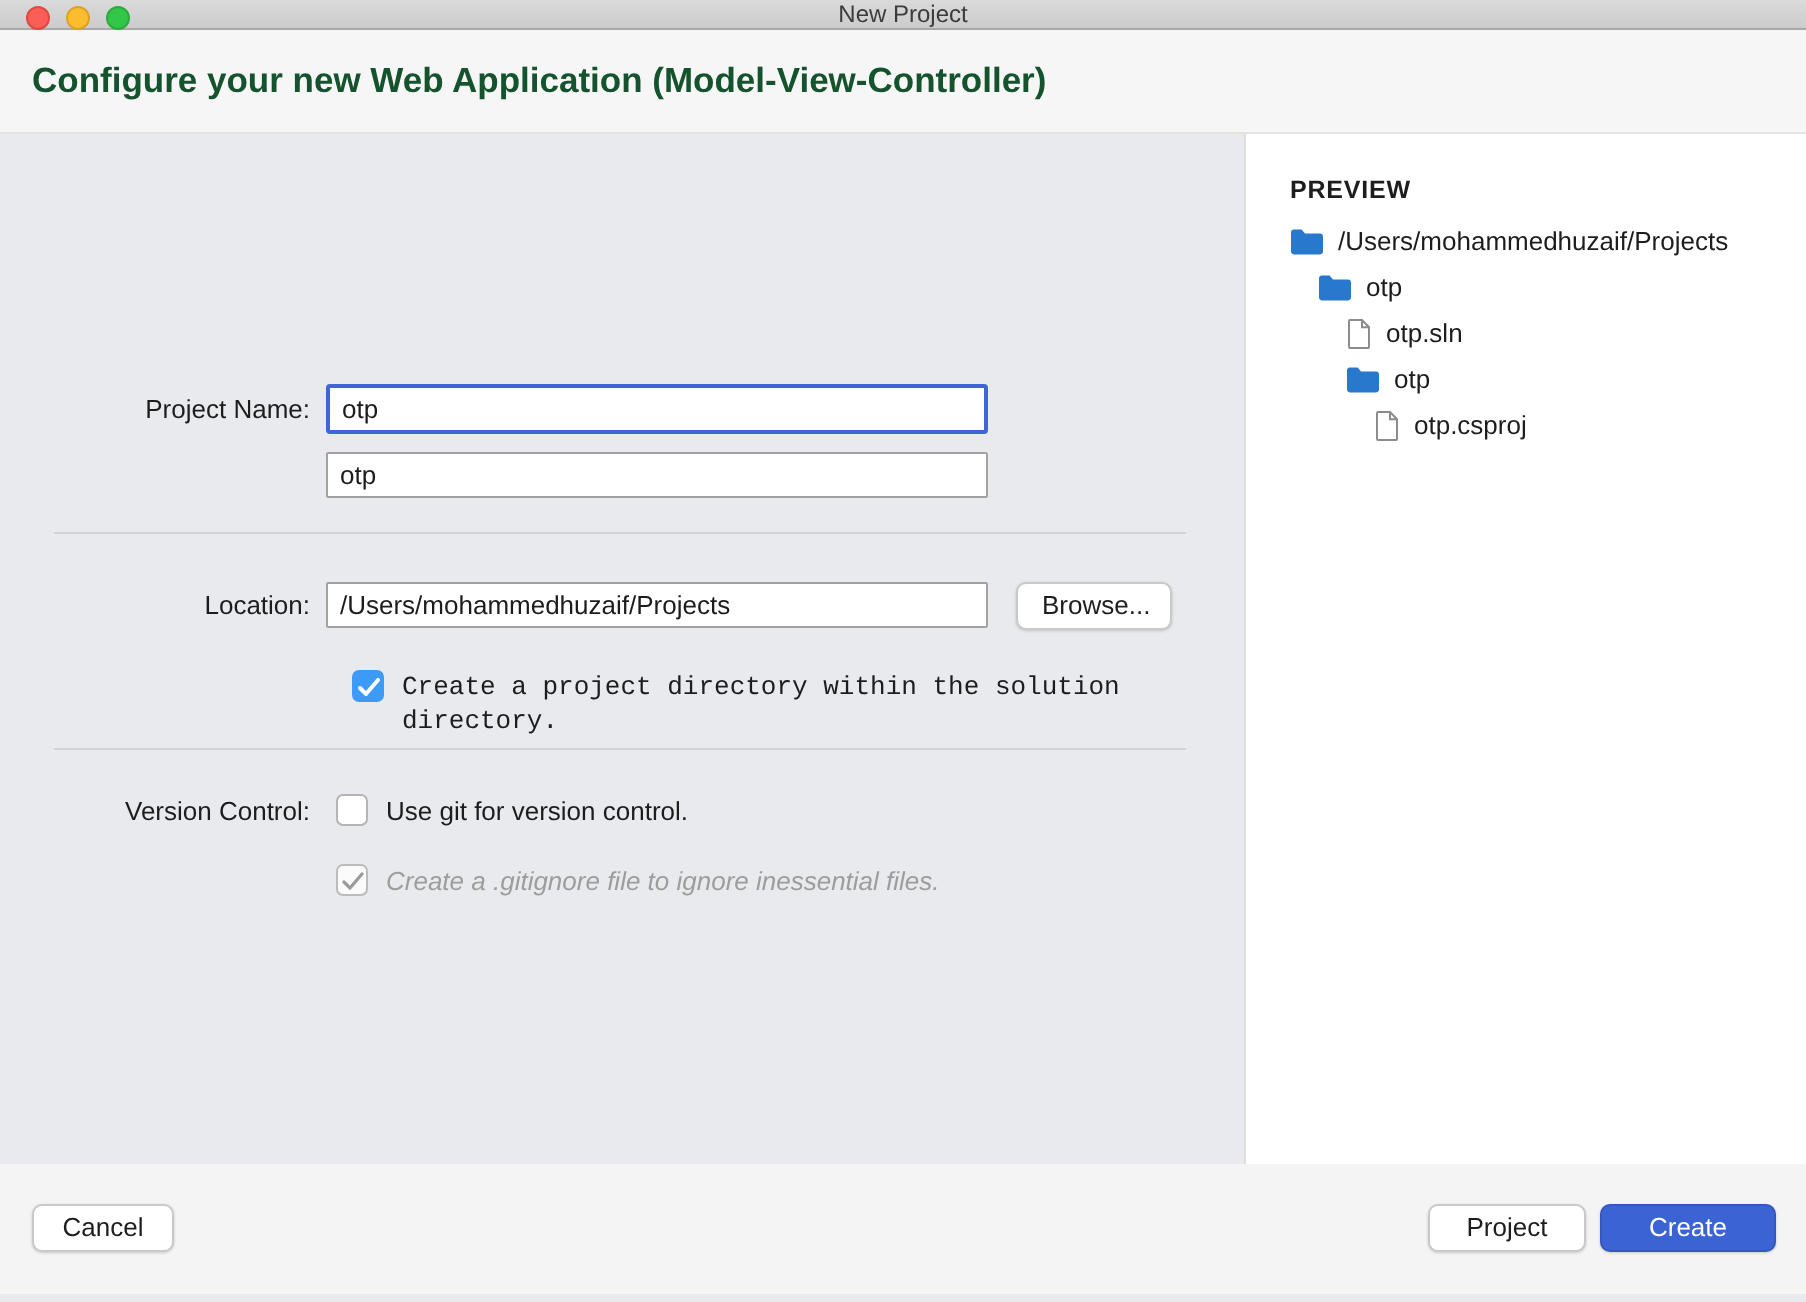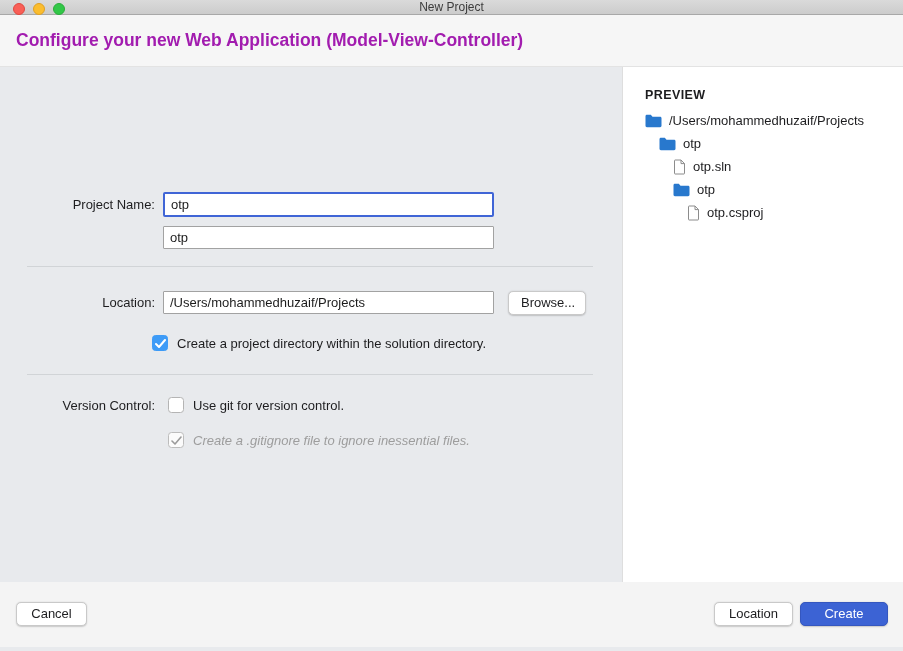--- a/index.html
+++ b/index.html
@@ -23,21 +23,21 @@
   .light.red    { background: #f95f57; border: 1px solid #e04840; }
   .light.yellow { background: #fbbd2e; border: 1px solid #dfa123; }
   .light.green  { background: #32c748; border: 1px solid #2aad3a; }
 
   
   .header {
     height: 52px; background: #f6f6f6;
     border-bottom: 1px solid #e3e3e3;
     display: flex; align-items: center; padding-left: 16px;
   }
-  .header h1 { font-size: 17.5px; font-weight: bold; color: #a21caf; }
+  .header h1 { font-size: 17.5px; font-weight: bold; color: #14532d; }
 
   
   .main { display: flex; height: 515px; }
   .form-panel { position: relative; width: 622px; background: #e8eaed; }
   .preview-panel { position: relative; flex: 1; background: #ffffff; border-left: 1px solid #dedede; }
 
   .field-label {
     position: absolute; left: 0; width: 155px; text-align: right;
     font-size: 13px; color: #1d1d1f;
   }
@@ -117,21 +117,21 @@
       <input class="text-input focused" style="top: 125px;" type="text" value="otp">
 
       <input class="text-input" style="top: 159px;" type="text" value="otp">
 
       <div class="divider" style="top:199px;"></div>
 
       <div class="field-label" style="top:224px; line-height:23px;">Location:</div>
       <input class="text-input" style="top: 224px;" type="text" value="/Users/mohammedhuzaif/Projects">
       <button class="btn" style="position:absolute; left:508px; top:224px; width:78px;">Browse...</button>
 
-      <div class="check-row" style="left:152px; top:268px;">
+      <div class="check-row" style="left:176px; top:268px;font-family:Liberation Mono, monospace;">
         <span class="checkbox checked">
           <svg width="11" height="10" viewBox="0 0 11 10">
               <path d="M1 5 L4 8 L10 1" fill="none" stroke-width="2" stroke-linecap="round" stroke-linejoin="round"></path>
             </svg>
         </span>
         <span class="check-label">Create a project directory within the solution directory.</span>
       </div>
 
       <div class="divider" style="top:307px;"></div>
 
@@ -203,17 +203,17 @@
       </svg>
     </span>
     <span class="tree-label">otp.csproj</span>
   </div>
         </div>
     </div>
   </div>
 
   <div class="footer">
     <button class="btn btn-cancel">Cancel</button>
-    <button class="btn btn-previous">Location</button>
+    <button class="btn btn-previous">Project</button>
     <button class="btn primary btn-create">Create</button>
   </div>
 
 </div>
 
 </body></html>

